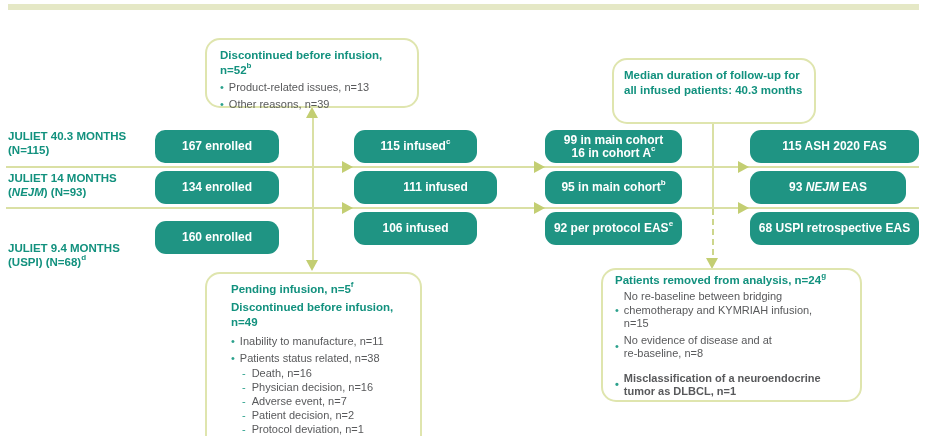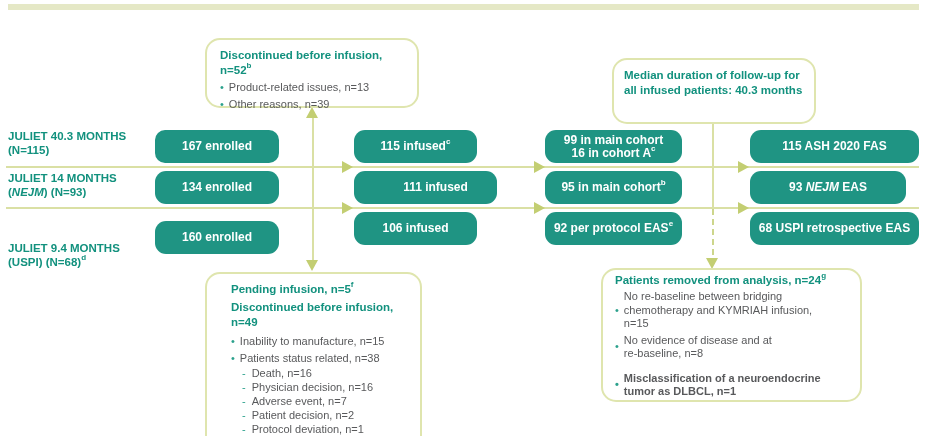--- a/index.html
+++ b/index.html
@@ -137,21 +137,21 @@
 
   <div class="callout" style="left:612px;top:58px;width:204px;height:66px;padding:8px 10px;">
     <div class="ctitle pre">Median duration of follow-up for
 all infused patients: 40.3 months</div>
   </div>
 
   <div class="callout" style="left:205px;top:272px;width:217px;height:180px;padding:8px 24px;">
     <div class="ctitle"><span>Pending infusion, n=5</span><sup>f</sup></div>
     <div class="ctitle" style="margin-top:3px;"><span>Discontinued before infusion, n=49</span></div>
     <div class="bullet" style="margin-top:4px;">
-        <span class="btext">Inability to manufacture, n=15</span>
+        <span class="btext">Inability to manufacture, n=11</span>
       </div>
     <div class="bullet">
         <span class="btext">Patients status related, n=38</span>
       </div>
     <div class="sub">
         <span>Death, n=16</span>
       </div>
     <div class="sub">
         <span>Physician decision, n=16</span>
       </div>

